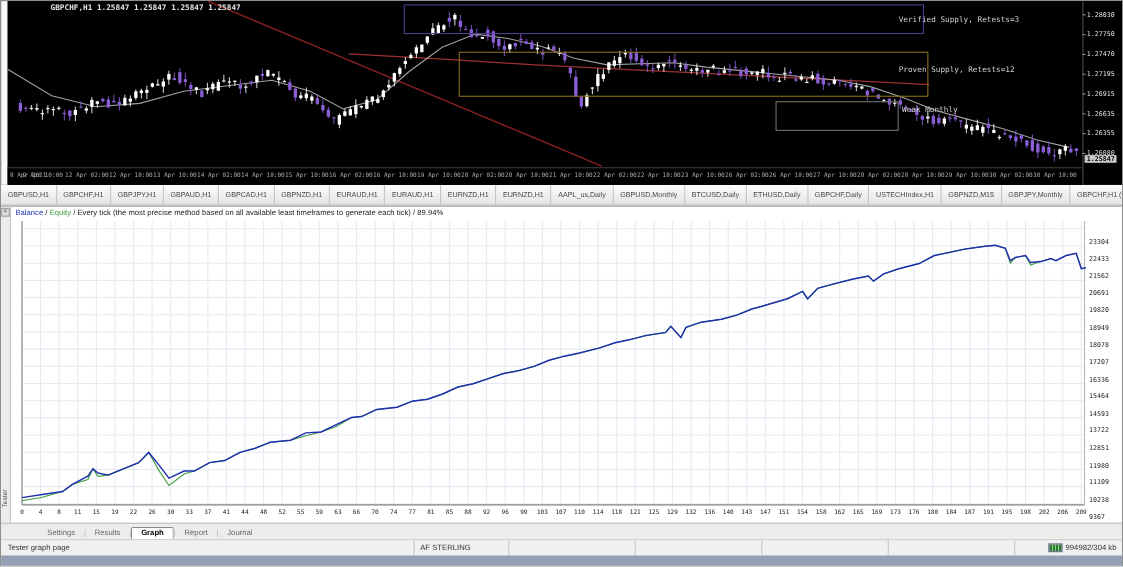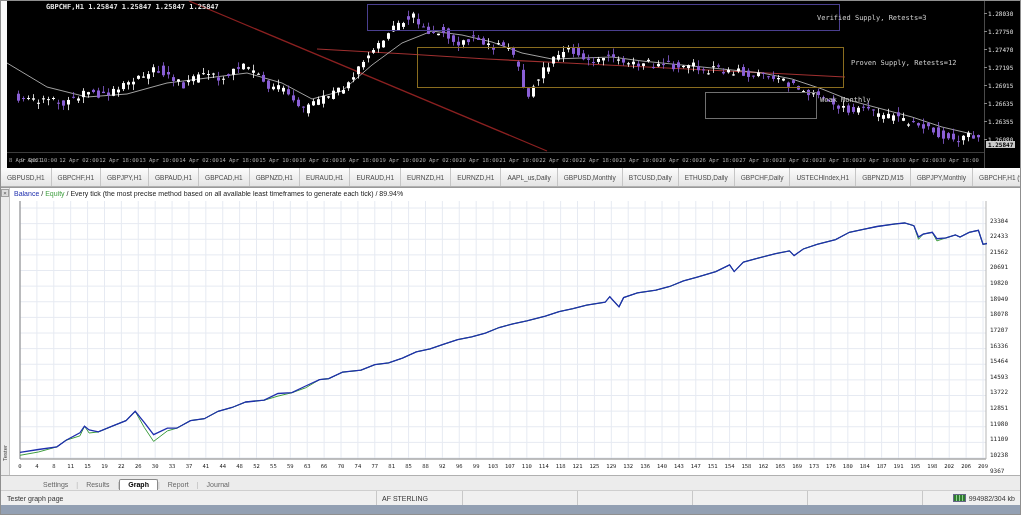--- a/index.html
+++ b/index.html
@@ -455,21 +455,21 @@
             <rect x="960" y="131.72460607185283" width="3" height="4.324057598965169" fill="#ffffff"></rect>
             <line x1="966.5" y1="130.1052436775274" x2="966.5" y2="137.68611717329952" stroke="#8a5fd6" stroke-width="0.8"></line>
             <rect x="965" y="134.26541711322287" width="3" height="3.316241221841068" fill="#8a5fd6"></rect>
             <line x1="971.5" y1="133.50666802435774" x2="971.5" y2="140.69638949958608" stroke="#8a5fd6" stroke-width="0.8"></line>
             <rect x="970" y="133.9885262061249" width="3" height="2.301449464972734" fill="#8a5fd6"></rect>
           </svg>
         <div id="annotations">
             <div class="supply-box" style="left: 360px; top: 3px; width: 473px; height: 27px; border: 1px solid rgb(74, 63, 143);"></div>
             <div class="supply-label" style="left: 810px; top: 13px;">Verified Supply, Retests=3</div>
             <div class="supply-box" style="left: 410px; top: 46px; width: 427px; height: 41px; border: 1px solid rgb(138, 109, 31);"></div>
-            <div class="supply-label" style="left: 844px; top: 58px;">Proven Supply, Retests=12</div>
+            <div class="supply-label" style="left: 810px; top: 58px;">Proven Supply, Retests=12</div>
             <div class="supply-box" style="left: 698px; top: 91px; width: 112px; height: 27px; border: 1px solid rgb(112, 112, 112);"></div>
             <div class="supply-label" style="left: 813px; top: 95px;">Weak Monthly</div>
           </div>
       </div>
       <div class="date-axis" id="date-axis">
           <div class="date-label" style="left: 2px;">8 Apr 2021</div>
           <div class="date-label" style="left: 32px; transform: translateX(-50%);">9 Apr 10:00</div>
           <div class="date-label" style="left: 72px; transform: translateX(-50%);">12 Apr 02:00</div>
           <div class="date-label" style="left: 112px; transform: translateX(-50%);">12 Apr 18:00</div>
           <div class="date-label" style="left: 152px; transform: translateX(-50%);">13 Apr 10:00</div>

